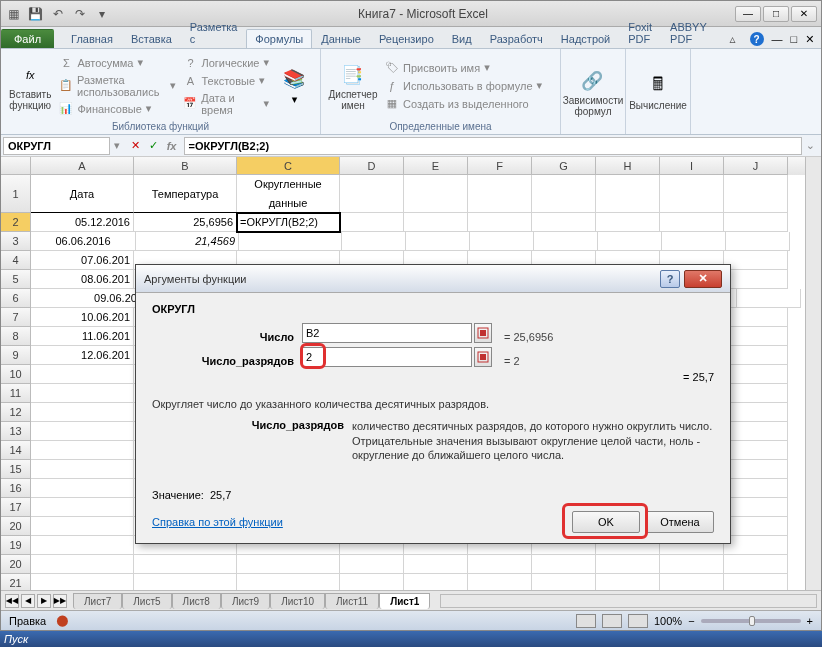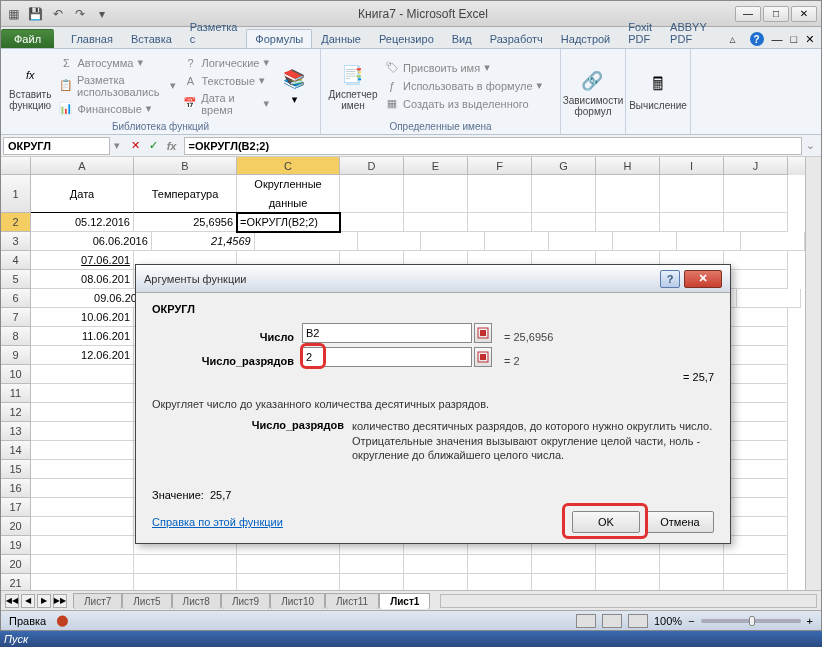--- a/index.html
+++ b/index.html
@@ -270,34 +270,34 @@
             <div class="cell" style="width: 64px;"></div>
             <div class="cell" style="width: 64px;"></div>
             <div class="cell" style="width: 64px;"></div>
             <div class="cell" style="width: 64px;"></div>
             <div class="cell" style="width: 64px;"></div>
             <div class="cell" style="width: 64px;"></div>
             <div class="cell" style="width: 64px;"></div>
           </div>
           <div class="row">
             <div class="row-h">3</div>
-            <div class="cell rt" style="width: 121px;">06.06.2016</div>
+            <div class="cell rt" style="width: 105px; text-align: center;">06.06.2016</div>
             <div class="cell rt" style="width: 103px; font-style: italic;">21,4569</div>
             <div class="cell" style="width: 103px;"></div>
             <div class="cell" style="width: 64px;"></div>
             <div class="cell" style="width: 64px;"></div>
             <div class="cell" style="width: 64px;"></div>
             <div class="cell" style="width: 64px;"></div>
             <div class="cell" style="width: 64px;"></div>
             <div class="cell" style="width: 64px;"></div>
             <div class="cell" style="width: 64px;"></div>
           </div>
           <div class="row">
             <div class="row-h">4</div>
-            <div class="cell rt" style="width: 103px; text-decoration: underline;">07.06.201</div>
+            <div class="cell rt" style="width: 103px;">07.06.201</div>
             <div class="cell rt" style="width: 103px;"></div>
             <div class="cell" style="width: 103px;"></div>
             <div class="cell" style="width: 64px;"></div>
             <div class="cell" style="width: 64px;"></div>
             <div class="cell" style="width: 64px;"></div>
             <div class="cell" style="width: 64px;"></div>
             <div class="cell" style="width: 64px;"></div>
             <div class="cell" style="width: 64px;"></div>
             <div class="cell" style="width: 64px;"></div>
           </div>

